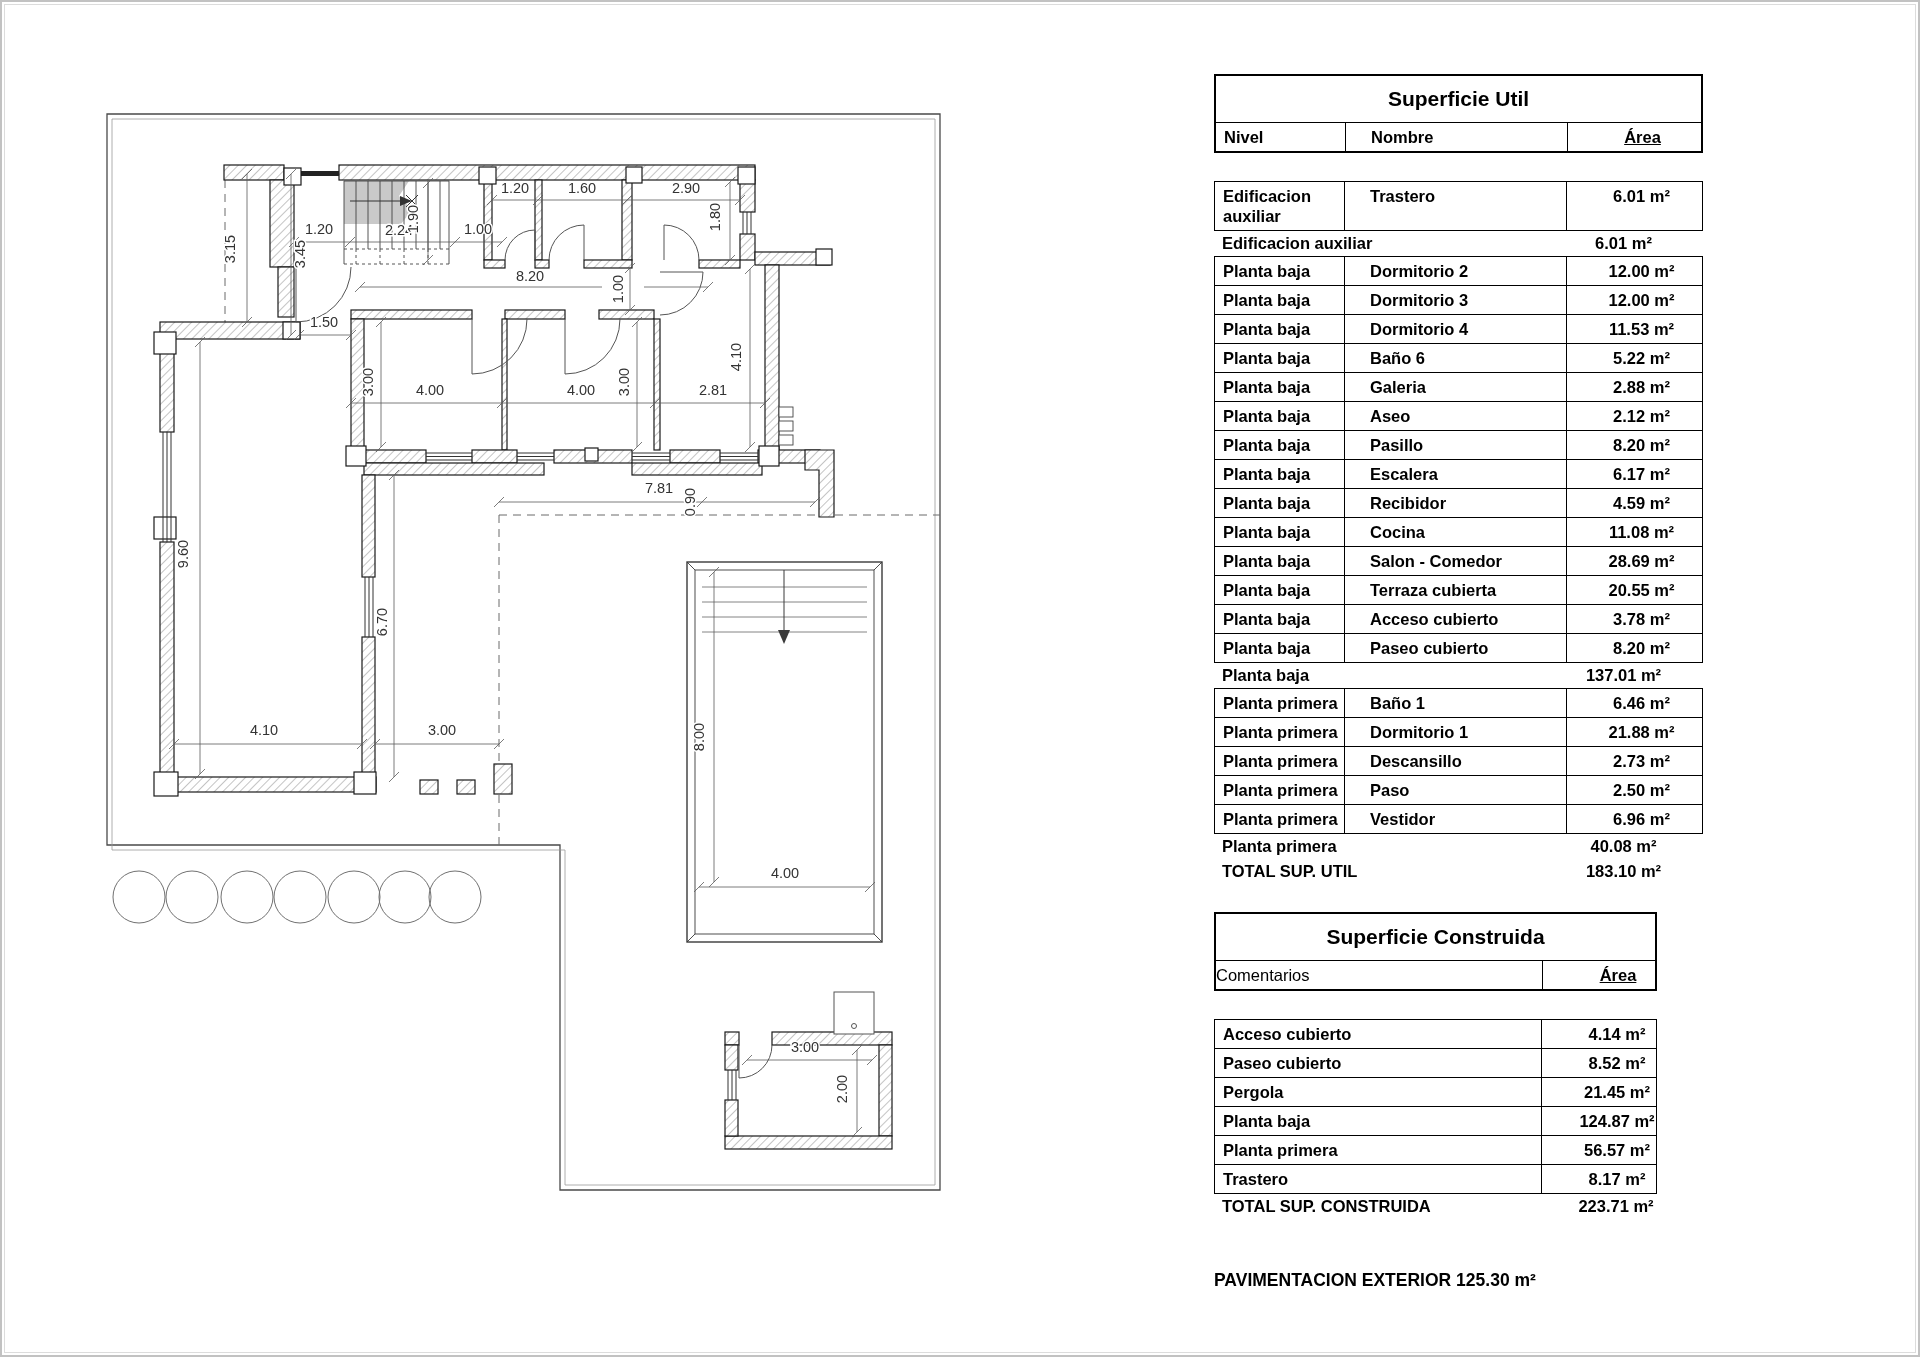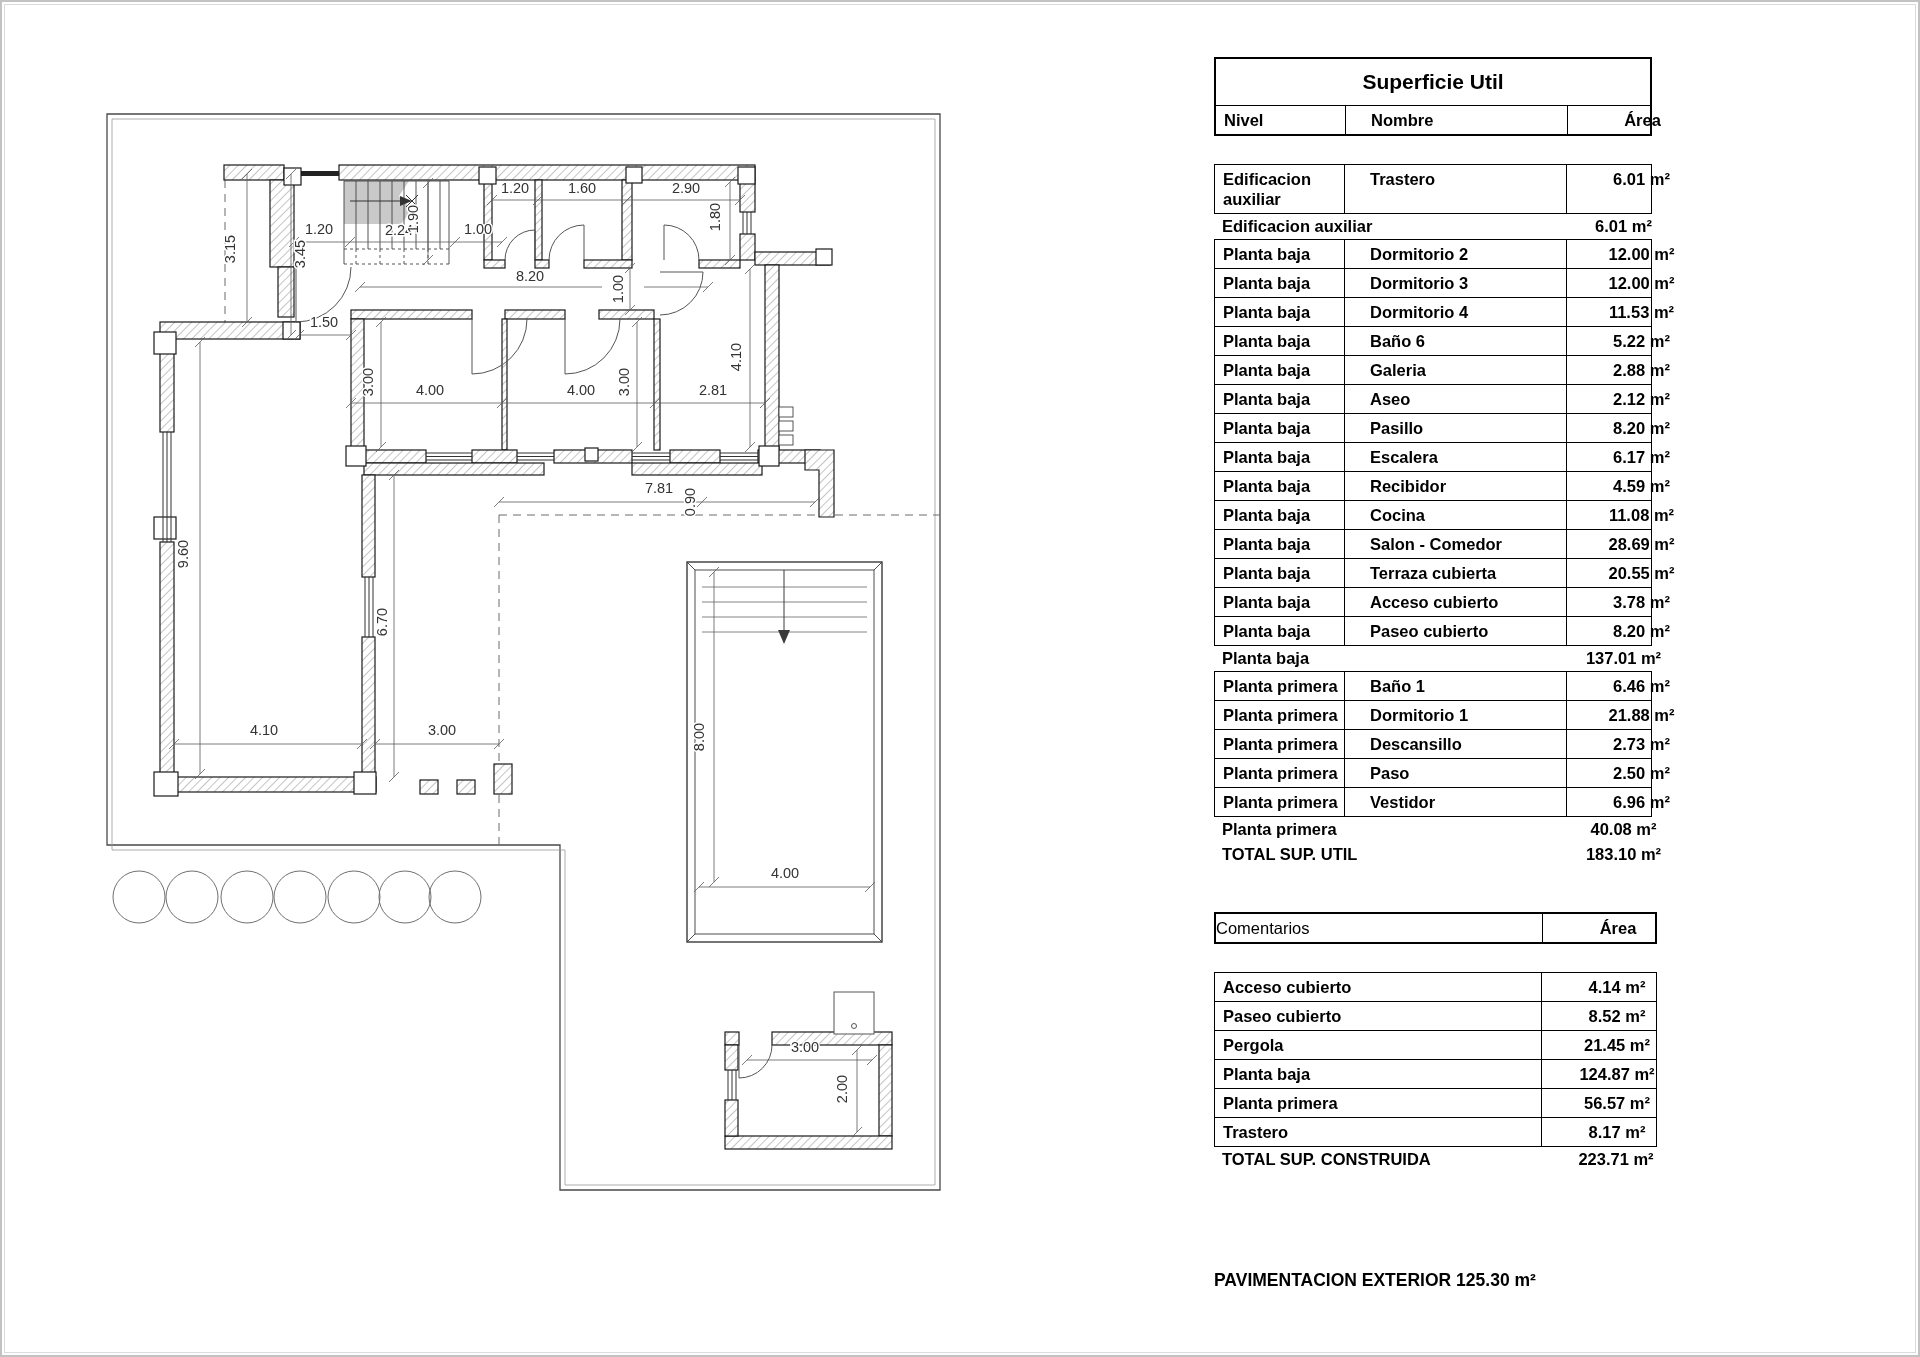--- a/index.html
+++ b/index.html
@@ -4,36 +4,36 @@
 <style>
   html,body{margin:0;padding:0;background:#e8e8e8;}
   .page{position:relative;width:1920px;height:1357px;background:#ffffff;overflow:hidden;
         font-family:"Liberation Sans",sans-serif;box-sizing:border-box;border:2px solid #c2c2c2;}
   .frame{position:absolute;inset:2px;border:1px solid #dcdcdc;pointer-events:none;}
   #plan-wrap{position:absolute;left:0;top:0;width:1000px;height:1357px;}
   svg text{font-family:"Liberation Sans",sans-serif;font-size:14.5px;fill:#333;
            paint-order:stroke;stroke:#fff;stroke-width:3px;}
   
   .tbl{position:absolute;color:#000;font-weight:bold;}
-  #util-table{left:1212px;top:55px;width:438px;}
+  #util-table{left:1212px;top:72px;width:489px;}
   #cons-table{left:1212px;top:910px;width:443px;}
   .tbox{border:2px solid #000;}
   .ttitle{text-align:center;font-size:21px;padding:11px 0;border-bottom:1.5px solid #000;}
   .trow{display:grid;gap:17px;}
   .trow .tcell{padding:4px 0 4px 8px;font-size:16.5px;line-height:20px;
                border-right:1px solid #000;box-sizing:border-box;}
   .trow .tcell:last-child{border-right:none;text-align:center;padding-left:0;}
   .block{border:1.5px solid #000;}
   .block .trow + .trow{border-top:1px solid #000;}
   .gap28{height:28px;}
   .plain{display:grid;border:none;}
   .plain .tcell{border:none !important;padding:3px 0 3px 8px;font-size:16.5px;line-height:19px;}
   .plain .tcell:last-child{text-align:center;padding-left:0;}
   .hnormal{font-weight:normal;font-size:18px;padding-left:0 !important;}
-  .hcenter{text-align:center;padding-left:0 !important;}
+  .hcenter{text-align:center;padding-left:0 !important;text-decoration:underline;}
   #footnote{position:absolute;left:1212px;top:1268px;font-weight:bold;font-size:17.5px;color:#000;}
 </style>
 </head>
 <body>
 
 <div class="page">
   <div class="frame"></div>
 
   <div id="plan-wrap">
     <svg viewBox="0 0 1000 1357" width="1000" height="1357">
@@ -376,20 +376,21 @@
         </div>
         <div class="trow plain" style="grid-template-columns: 335px 115px;">
           <div class="tcell">TOTAL SUP. UTIL</div>
           <div class="tcell">183.10 m²</div>
         </div>
       </div>
   </div>
 
   <div class="tbl" id="cons-table">
     <div class="tbox">
+      <div class="ttitle">Superficie Construida</div>
       <div class="trow" style="grid-template-columns: 327px 116px;">
           <div class="tcell hnormal">Comentarios</div>
           <div class="tcell hcenter">Área</div>
         </div>
     </div>
     <div class="gap28"></div>
     <div id="cons-blocks">
         <div class="block">
           <div class="trow" style="grid-template-columns: 327px 116px;">
             <div class="tcell">Acceso cubierto</div>

